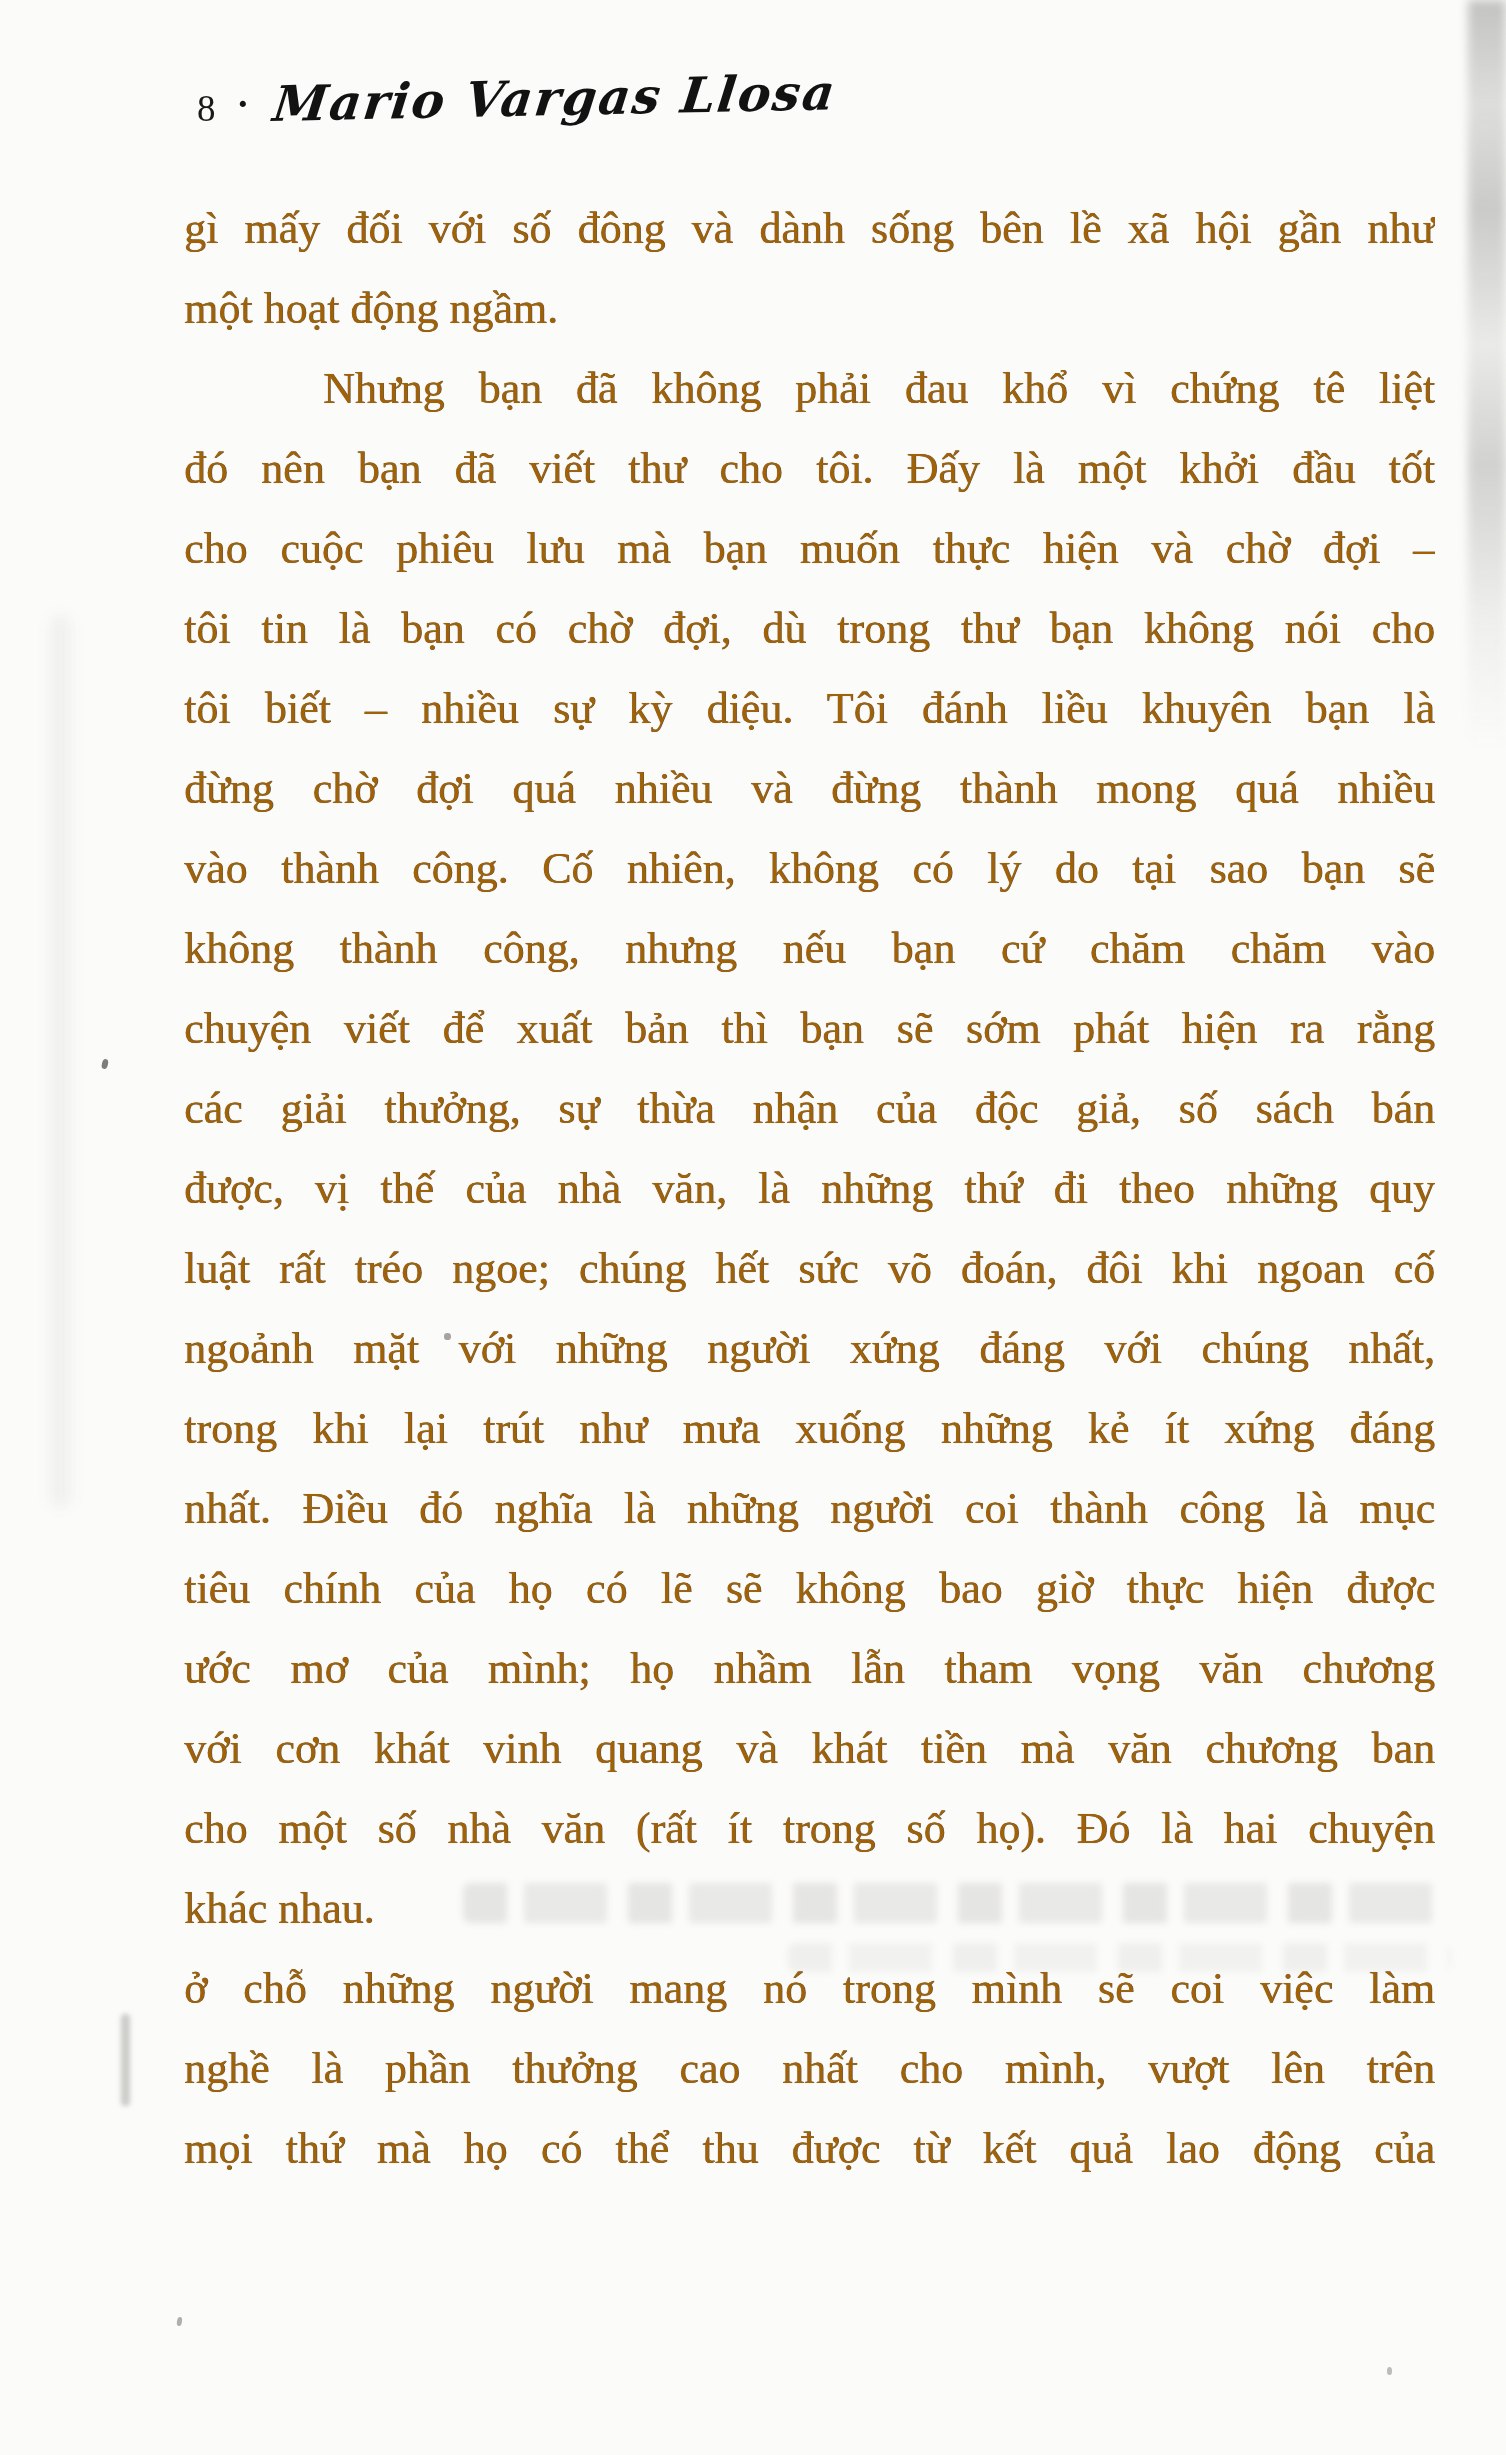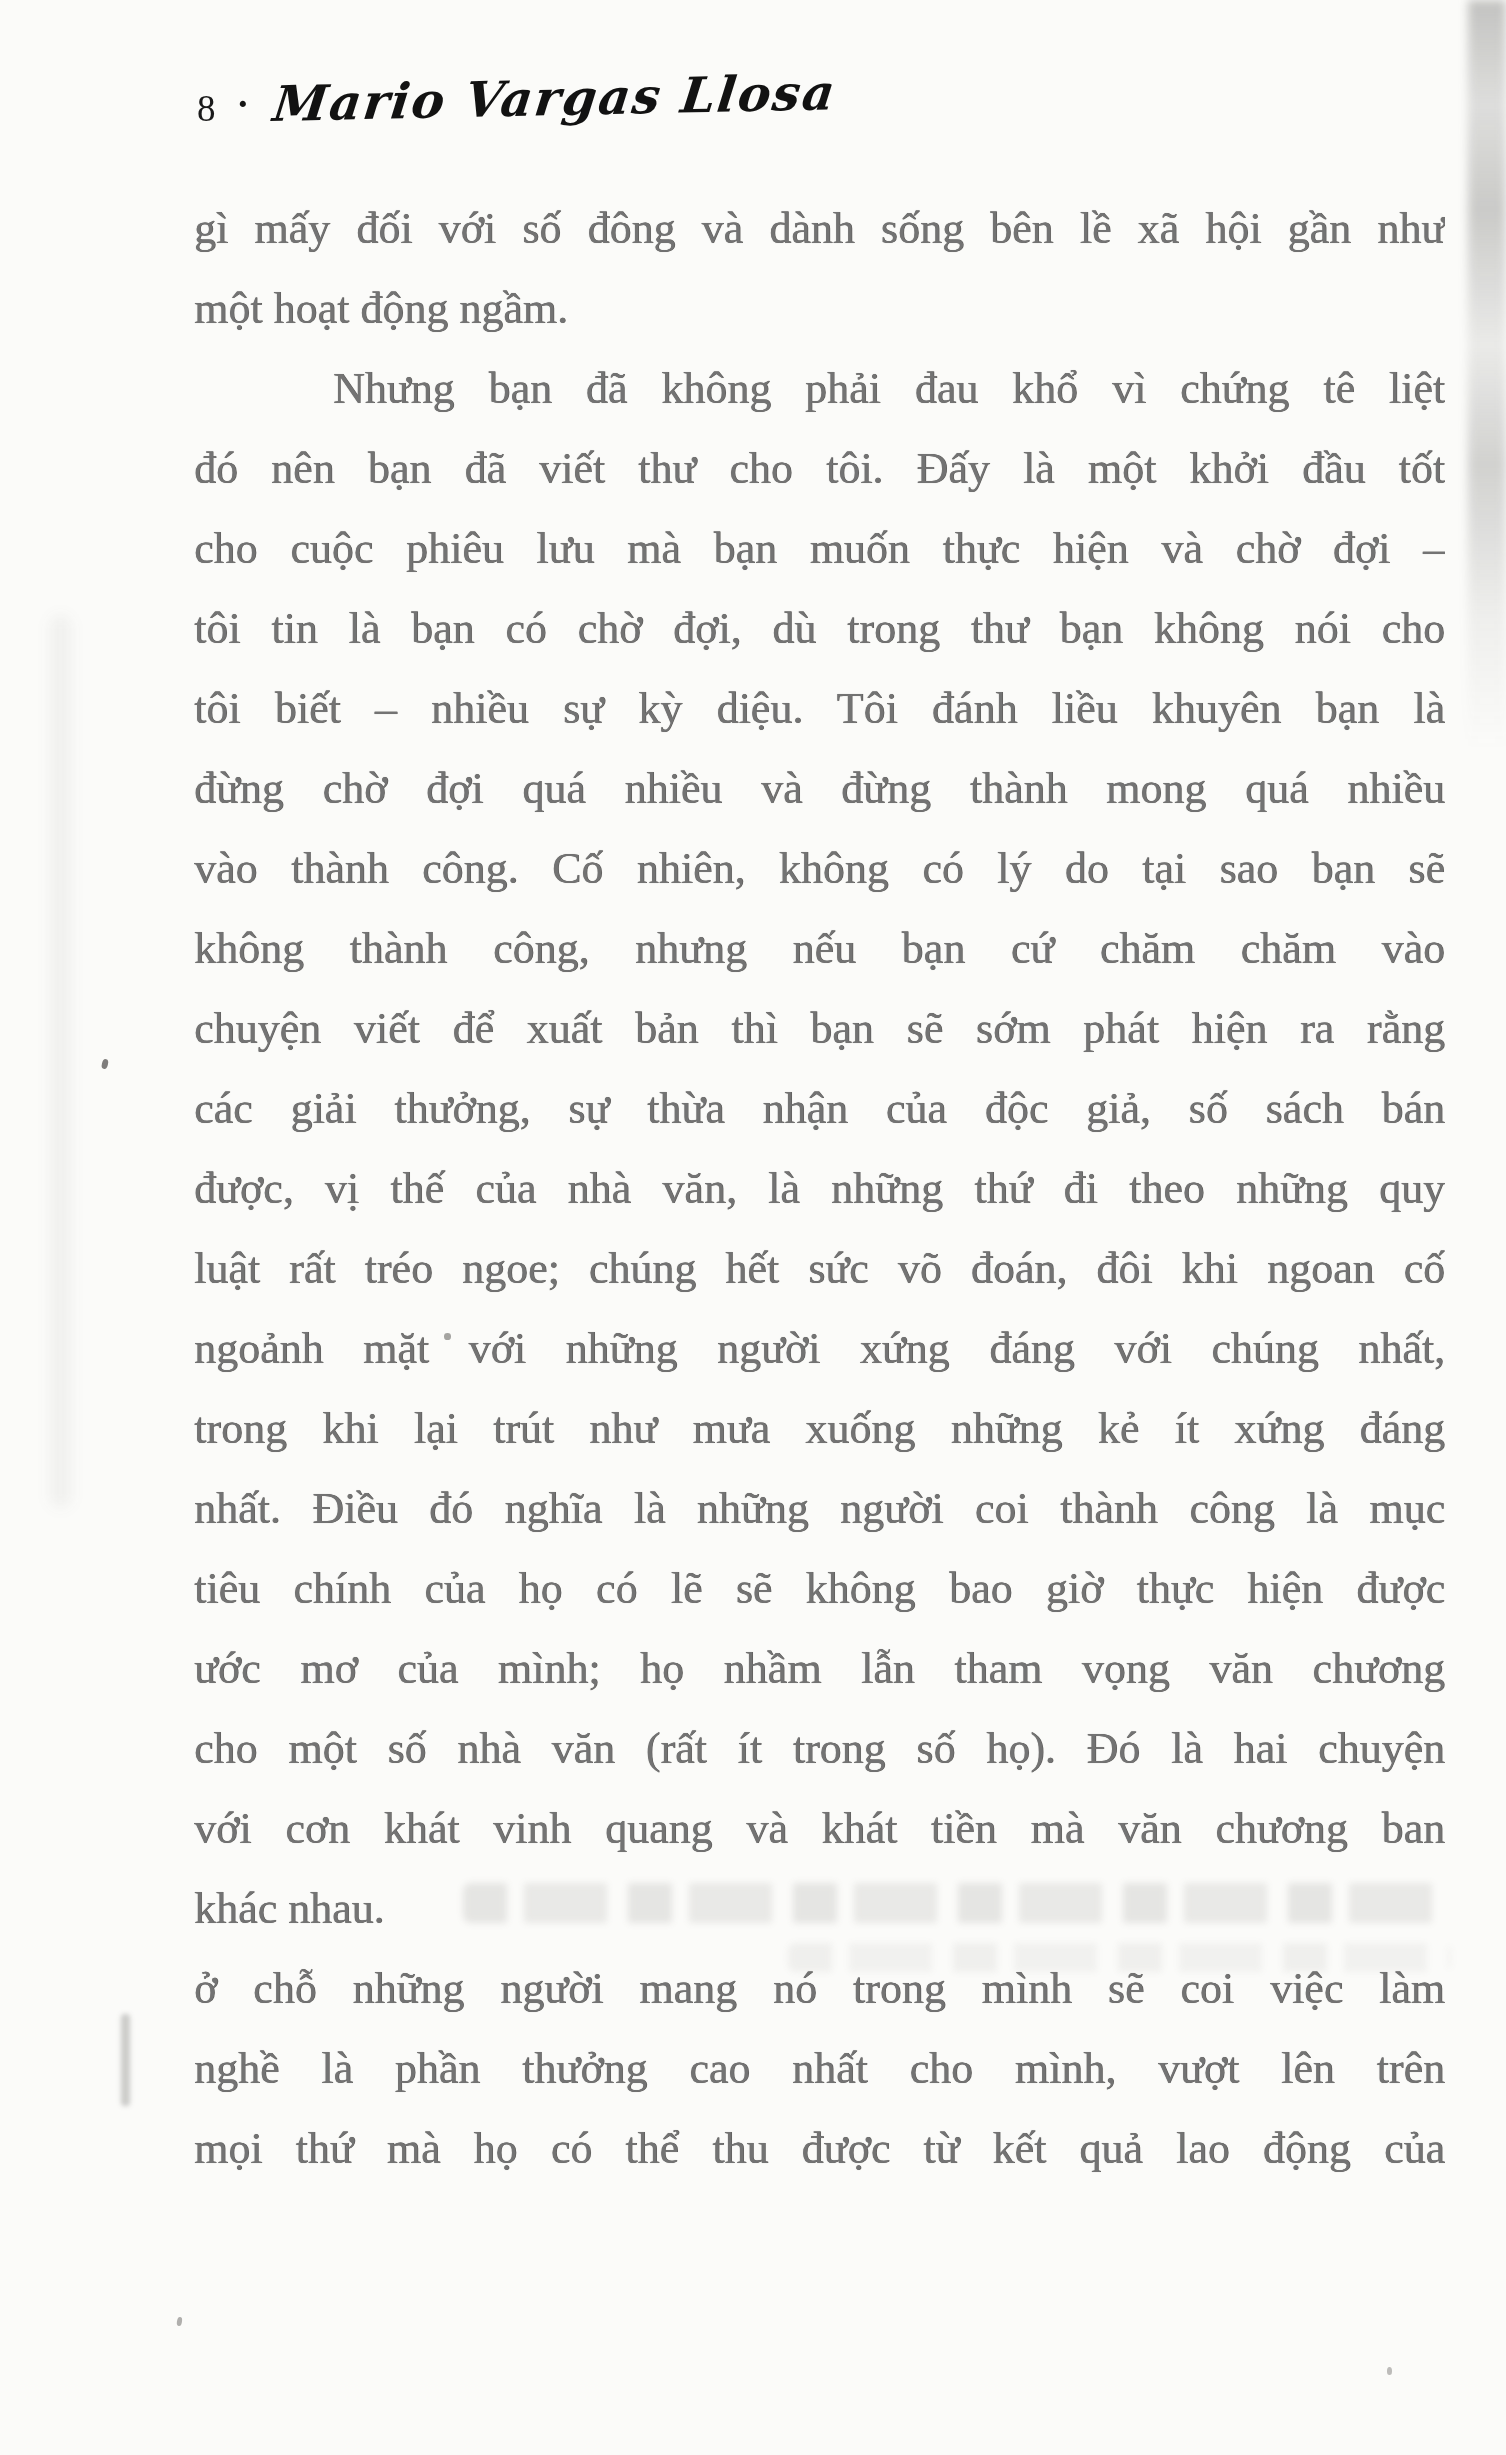--- a/index.html
+++ b/index.html
@@ -29,23 +29,22 @@
     font-family:"DejaVu Serif","Liberation Serif",serif;
     font-style:italic;font-weight:700;
     font-size:49px;letter-spacing:1.9px;color:#121212;
     transform:skewX(-8deg) rotate(-1.2deg);
     transform-origin:left bottom;
   }
   
   .body-text{
     position:absolute;left:184px;top:189px;width:1251px;
     font-size:44px;line-height:80px;
-    color:#737373;
+    color:#a16207;
     text-shadow:0.5px 0.3px 0 rgba(25,23,22,0.7), 0 0 1px rgba(25,23,22,0.25);
-    margin-left:10px;
   }
   .line{height:80px;overflow:hidden;}
   .line.justify{text-align:justify;text-align-last:justify;}
   .line.justify-indent{text-align:justify;text-align-last:justify;text-indent:139px;}
   .line.left{text-align:right;text-align-last:left;}
   
   .ghost-strip{
     position:absolute;
     background:
       repeating-linear-gradient(90deg,
@@ -106,22 +105,22 @@
       <div class="line justify">không thành công, nhưng nếu bạn cứ chăm chăm vào</div>
       <div class="line justify">chuyện viết để xuất bản thì bạn sẽ sớm phát hiện ra rằng</div>
       <div class="line justify">các giải thưởng, sự thừa nhận của độc giả, số sách bán</div>
       <div class="line justify">được, vị thế của nhà văn, là những thứ đi theo những quy</div>
       <div class="line justify">luật rất tréo ngoe; chúng hết sức võ đoán, đôi khi ngoan cố</div>
       <div class="line justify">ngoảnh mặt với những người xứng đáng với chúng nhất,</div>
       <div class="line justify">trong khi lại trút như mưa xuống những kẻ ít xứng đáng</div>
       <div class="line justify">nhất. Điều đó nghĩa là những người coi thành công là mục</div>
       <div class="line justify">tiêu chính của họ có lẽ sẽ không bao giờ thực hiện được</div>
       <div class="line justify">ước mơ của mình; họ nhầm lẫn tham vọng văn chương</div>
+      <div class="line justify">với cơn khát vinh quang và khát tiền mà văn chương ban</div>
       <div class="line justify">cho một số nhà văn (rất ít trong số họ). Đó là hai chuyện</div>
-      <div class="line justify">với cơn khát vinh quang và khát tiền mà văn chương ban</div>
       <div class="line left">khác nhau.</div>
       <div class="line justify">ở chỗ những người mang nó trong mình sẽ coi việc làm</div>
       <div class="line justify">nghề là phần thưởng cao nhất cho mình, vượt lên trên</div>
       <div class="line justify">mọi thứ mà họ có thể thu được từ kết quả lao động của</div>
     </div>
 
   <div class="ghost-strip ghost-main"></div>
   <div class="ghost-strip ghost-faint"></div>
   <div class="edge-right"></div>
   <div class="edge-left"></div>

